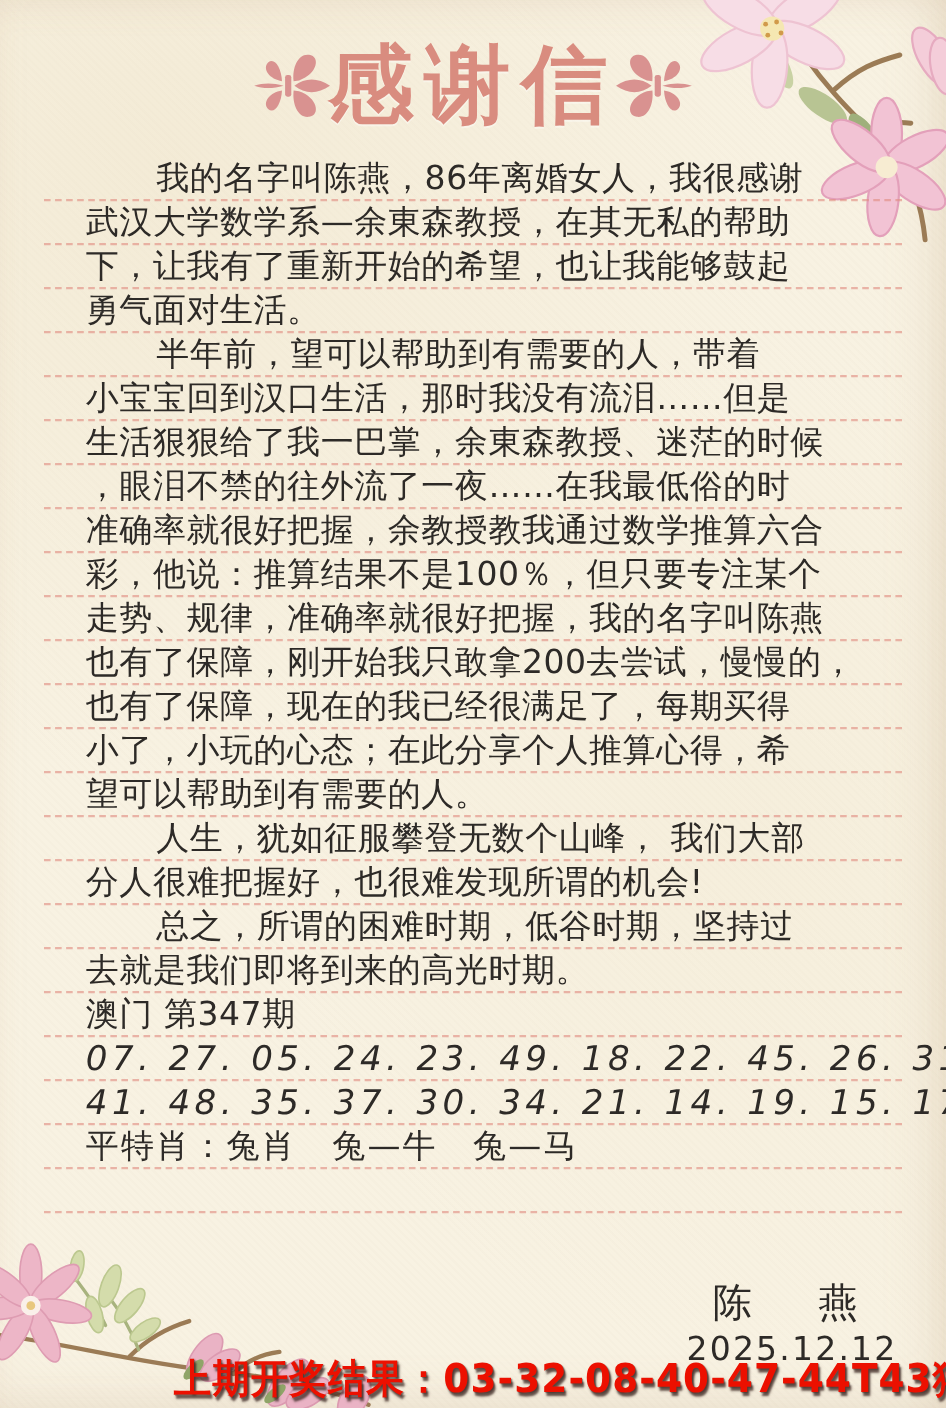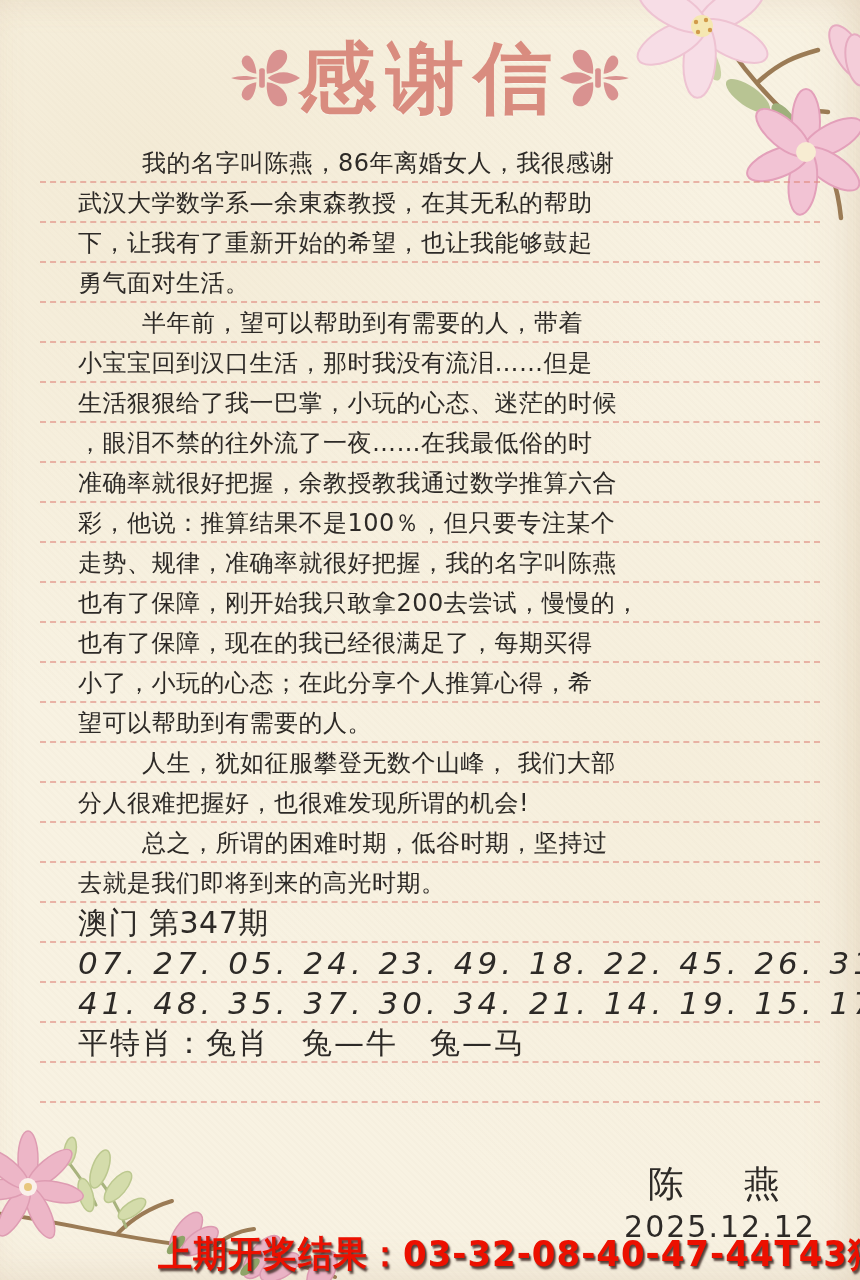--- a/index.html
+++ b/index.html
@@ -31,21 +31,21 @@
   .ornament.left  { transform:rotate(90deg); }
   .ornament.right { transform:rotate(-90deg); }
   
   .ruled {
     position:absolute; top:143px; left:40px; width:780px;
     color:#2d2a27;
   }
   .row {
     height:40px; line-height:40px;
     border-bottom:2px dashed rgba(225,141,129,.62);
-    font-size:24px; letter-spacing:.5px;
+    font-size:30px; letter-spacing:.5px;
     padding-left:38px; white-space:nowrap; overflow:visible;
     font-family:"DejaVu Sans", sans-serif;
   }
   .row.indent { padding-left:102px; }
   .row.numbers { font-style:italic; letter-spacing:4px; font-size:31px; }
   .row.issue { font-size:30px; }
   .row.zodiac { font-size:30px; letter-spacing:2px; }
   .row.blank { padding:0; }
   
   .sign-block { position:absolute; top:1160px; left:620px; width:200px; text-align:center; color:#2d2a27; }
@@ -182,21 +182,21 @@
     </svg>
   </div>
 
   <div class="ruled">
     <div class="row indent">我的名字叫陈燕，86年离婚女人，我很感谢</div>
     <div class="row">武汉大学数学系—余東森教授，在其无私的帮助</div>
     <div class="row">下，让我有了重新开始的希望，也让我能够鼓起</div>
     <div class="row">勇气面对生活。</div>
     <div class="row indent">半年前，望可以帮助到有需要的人，带着</div>
     <div class="row">小宝宝回到汉口生活，那时我没有流泪……但是</div>
-    <div class="row">生活狠狠给了我一巴掌，小玩的心态、迷茫的时候</div>
+    <div class="row">生活狠狠给了我一巴掌，余東森教授、迷茫的时候</div>
     <div class="row">，眼泪不禁的往外流了一夜……在我最低俗的时</div>
     <div class="row">准确率就很好把握，余教授教我通过数学推算六合</div>
     <div class="row">彩，他说：推算结果不是100％，但只要专注某个</div>
     <div class="row">走势、规律，准确率就很好把握，我的名字叫陈燕</div>
     <div class="row">也有了保障，刚开始我只敢拿200去尝试，慢慢的，</div>
     <div class="row">也有了保障，现在的我已经很满足了，每期买得</div>
     <div class="row">小了，小玩的心态；在此分享个人推算心得，希</div>
     <div class="row">望可以帮助到有需要的人。</div>
     <div class="row indent">人生，犹如征服攀登无数个山峰， 我们大部</div>
     <div class="row">分人很难把握好，也很难发现所谓的机会!</div>

